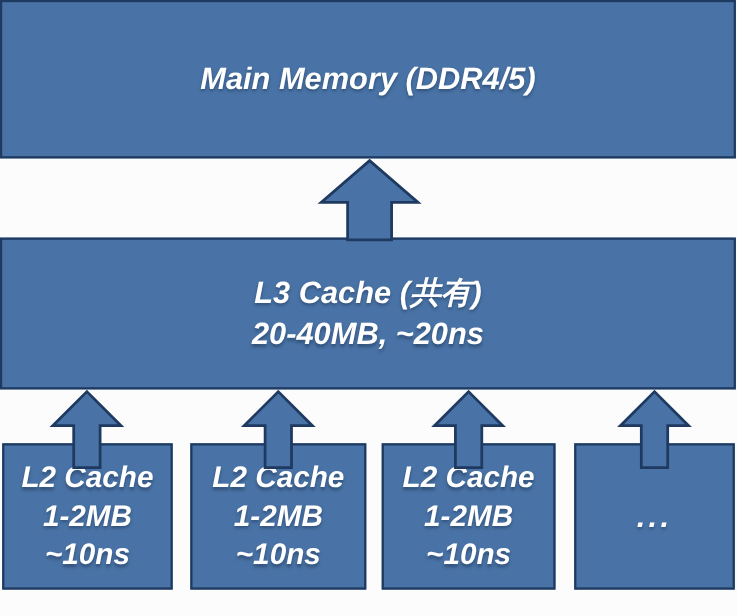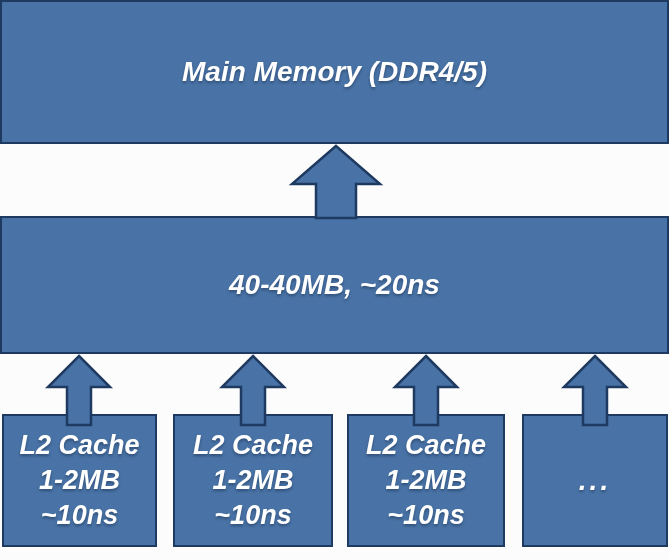--- a/index.html
+++ b/index.html
@@ -29,21 +29,21 @@
     align-items: center;
     justify-content: center;
     text-align: center;
     color: var(--text-color);
     font-weight: bold;
     text-shadow: 0 2px 3px rgba(8, 20, 44, 0.38);
     font-style: italic;
   }
   .box-main   { left: 0px;   top: 0px;   width: 669px; height: 144px; font-size: 28px; line-height: 38px; }
   .box-l3     { left: 0px;   top: 216px; width: 669px; height: 138px; font-size: 28px; line-height: 38px; }
-  .box-l2     { top: 414px;  height: 133px; font-size: 27px; line-height: 35px; }
+  .box-l2     { top: 403px;  height: 133px; font-size: 27px; line-height: 35px; }
   .box-l2-1   { left: 2px;   width: 155px; }
   .box-l2-2   { left: 173px; width: 160px; }
   .box-l2-3   { left: 347px; width: 158px; }
   .box-l2-4   { left: 522px; width: 146px; font-size: 28px; letter-spacing: 3px; }
   .arrow-layer {
     position: absolute; left: 0; top: 0;
     width: 670px; height: 560px;
     pointer-events: none;
   }
   .arrow-layer polygon {
@@ -57,21 +57,22 @@
 </head>
 <body>
 
 <div class="canvas">
 
   <div class="level-box box-main">
     <span class="txt-line">Main Memory (DDR4/5)</span>
   </div>
 
   <div class="level-box box-l3">
-    <span class="txt-line">40-40MB, ~20ns</span>
+    <span class="txt-line">L3 Cache (共有)</span>
+    <span class="txt-line">20-40MB, ~20ns</span>
   </div>
 
   <div class="level-box box-l2 box-l2-1">
     <span class="txt-line">L2 Cache</span>
     <span class="txt-line">1-2MB</span>
     <span class="txt-line">~10ns</span>
   </div>
 
   <div class="level-box box-l2 box-l2-2">
     <span class="txt-line">L2 Cache</span>

